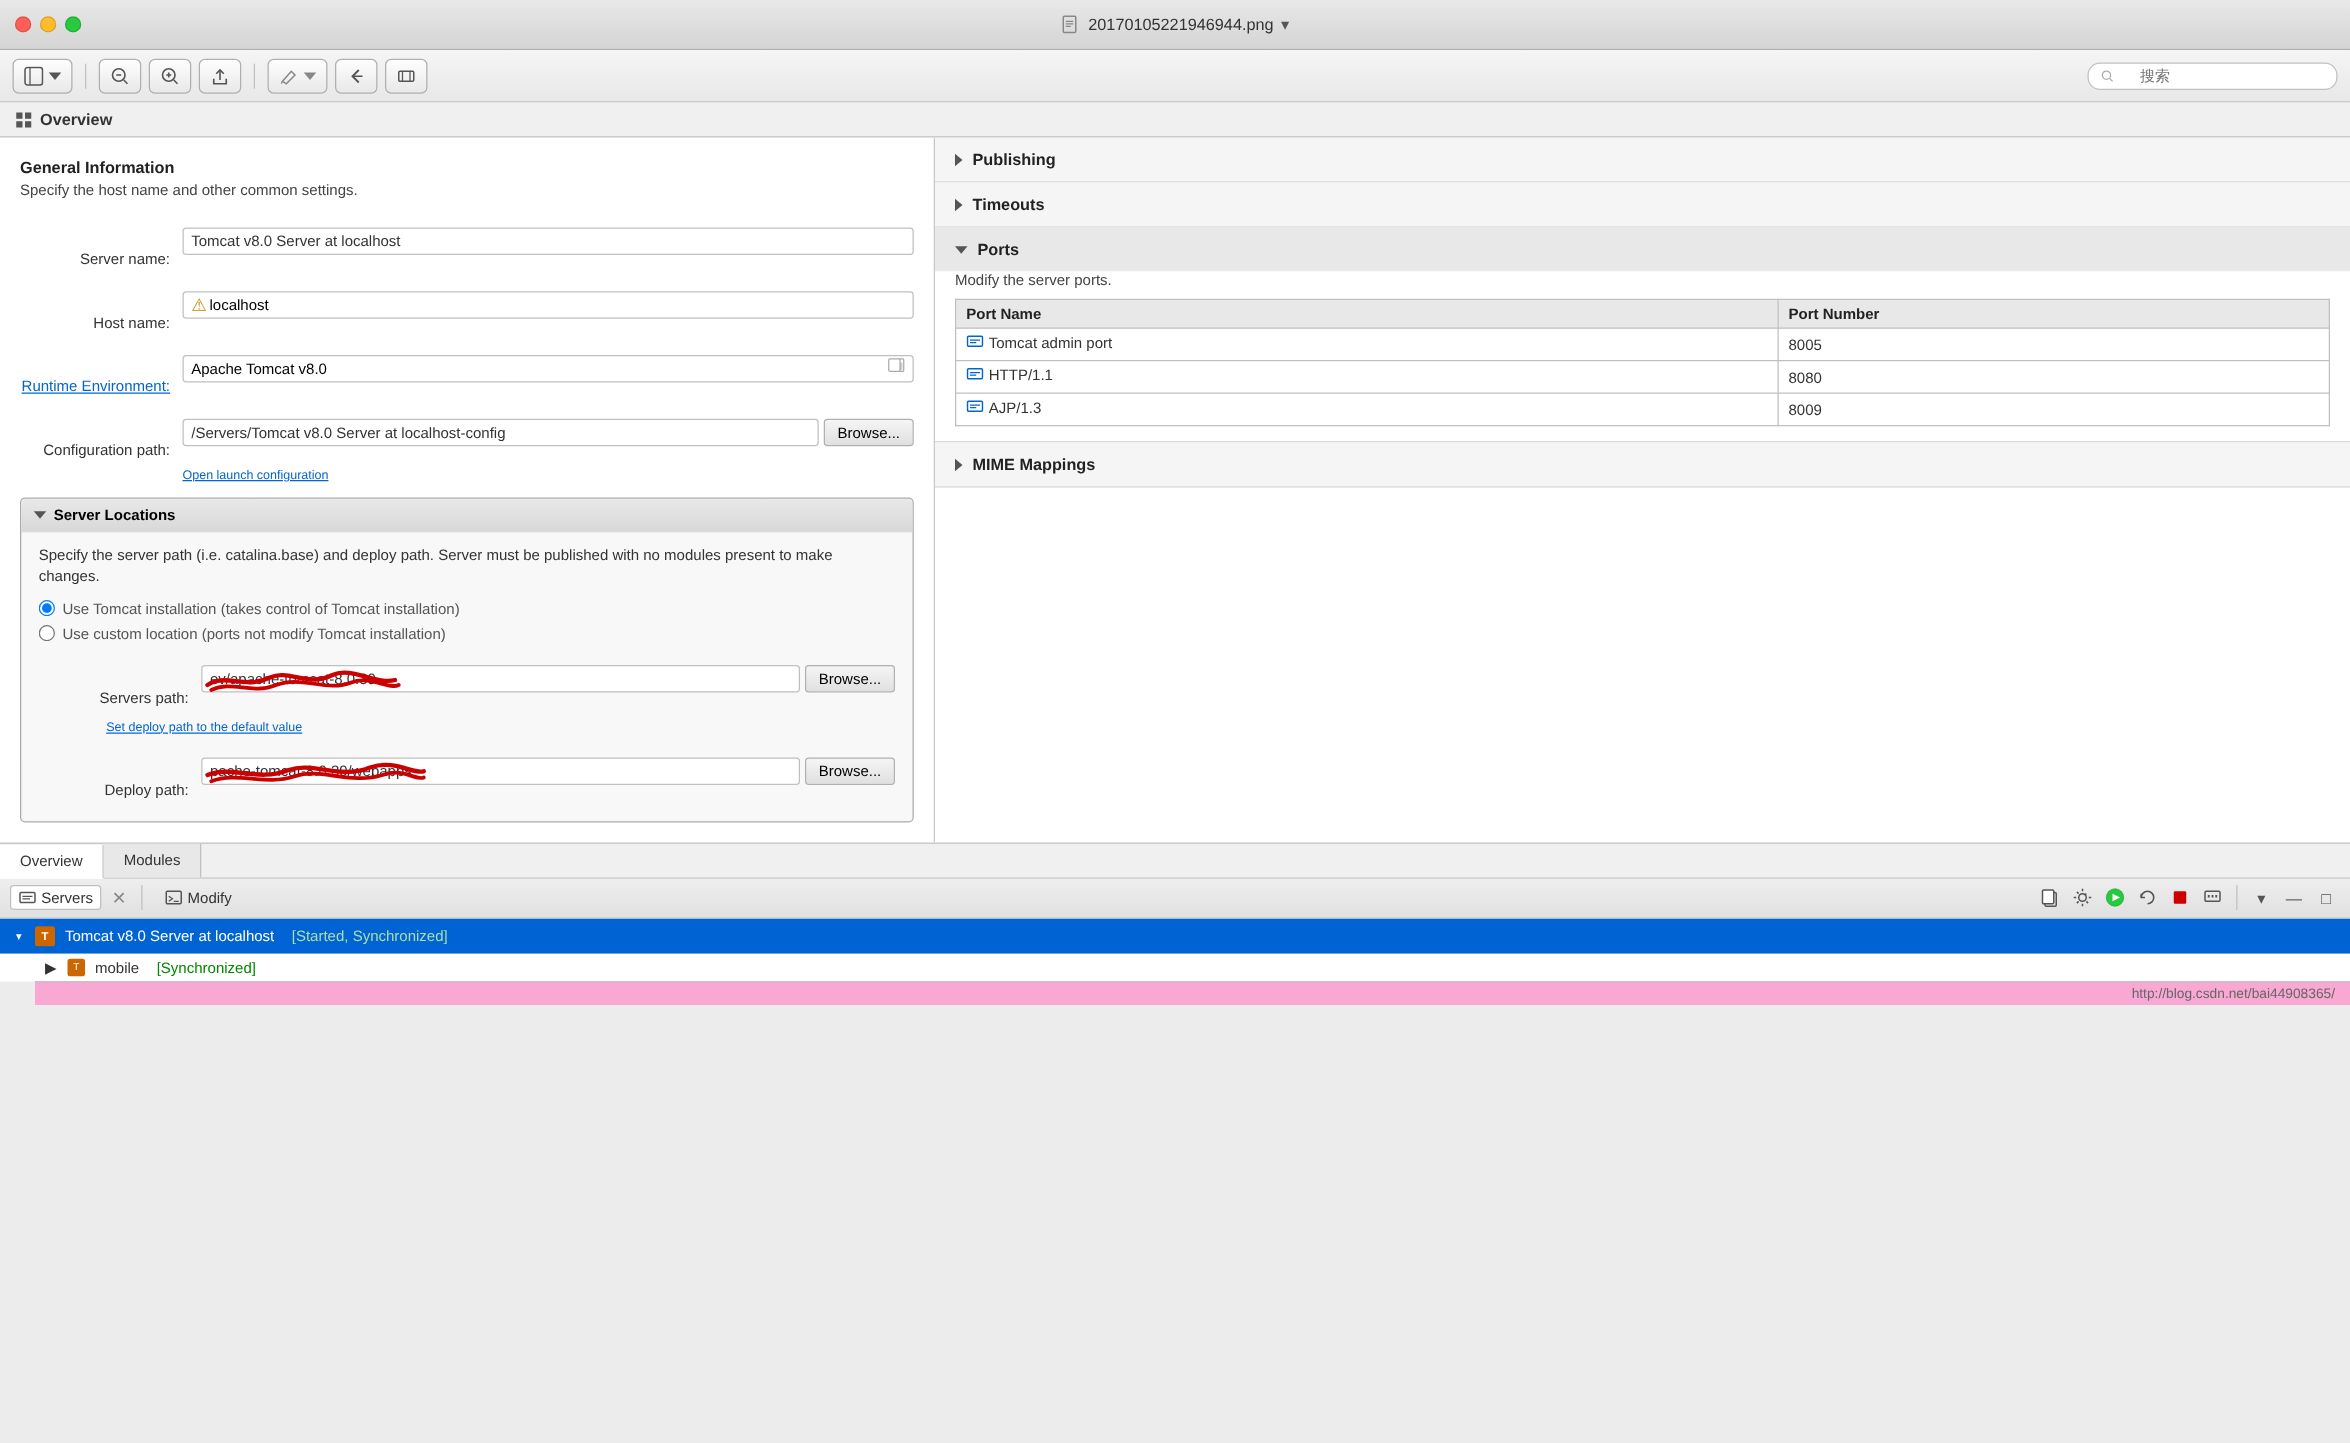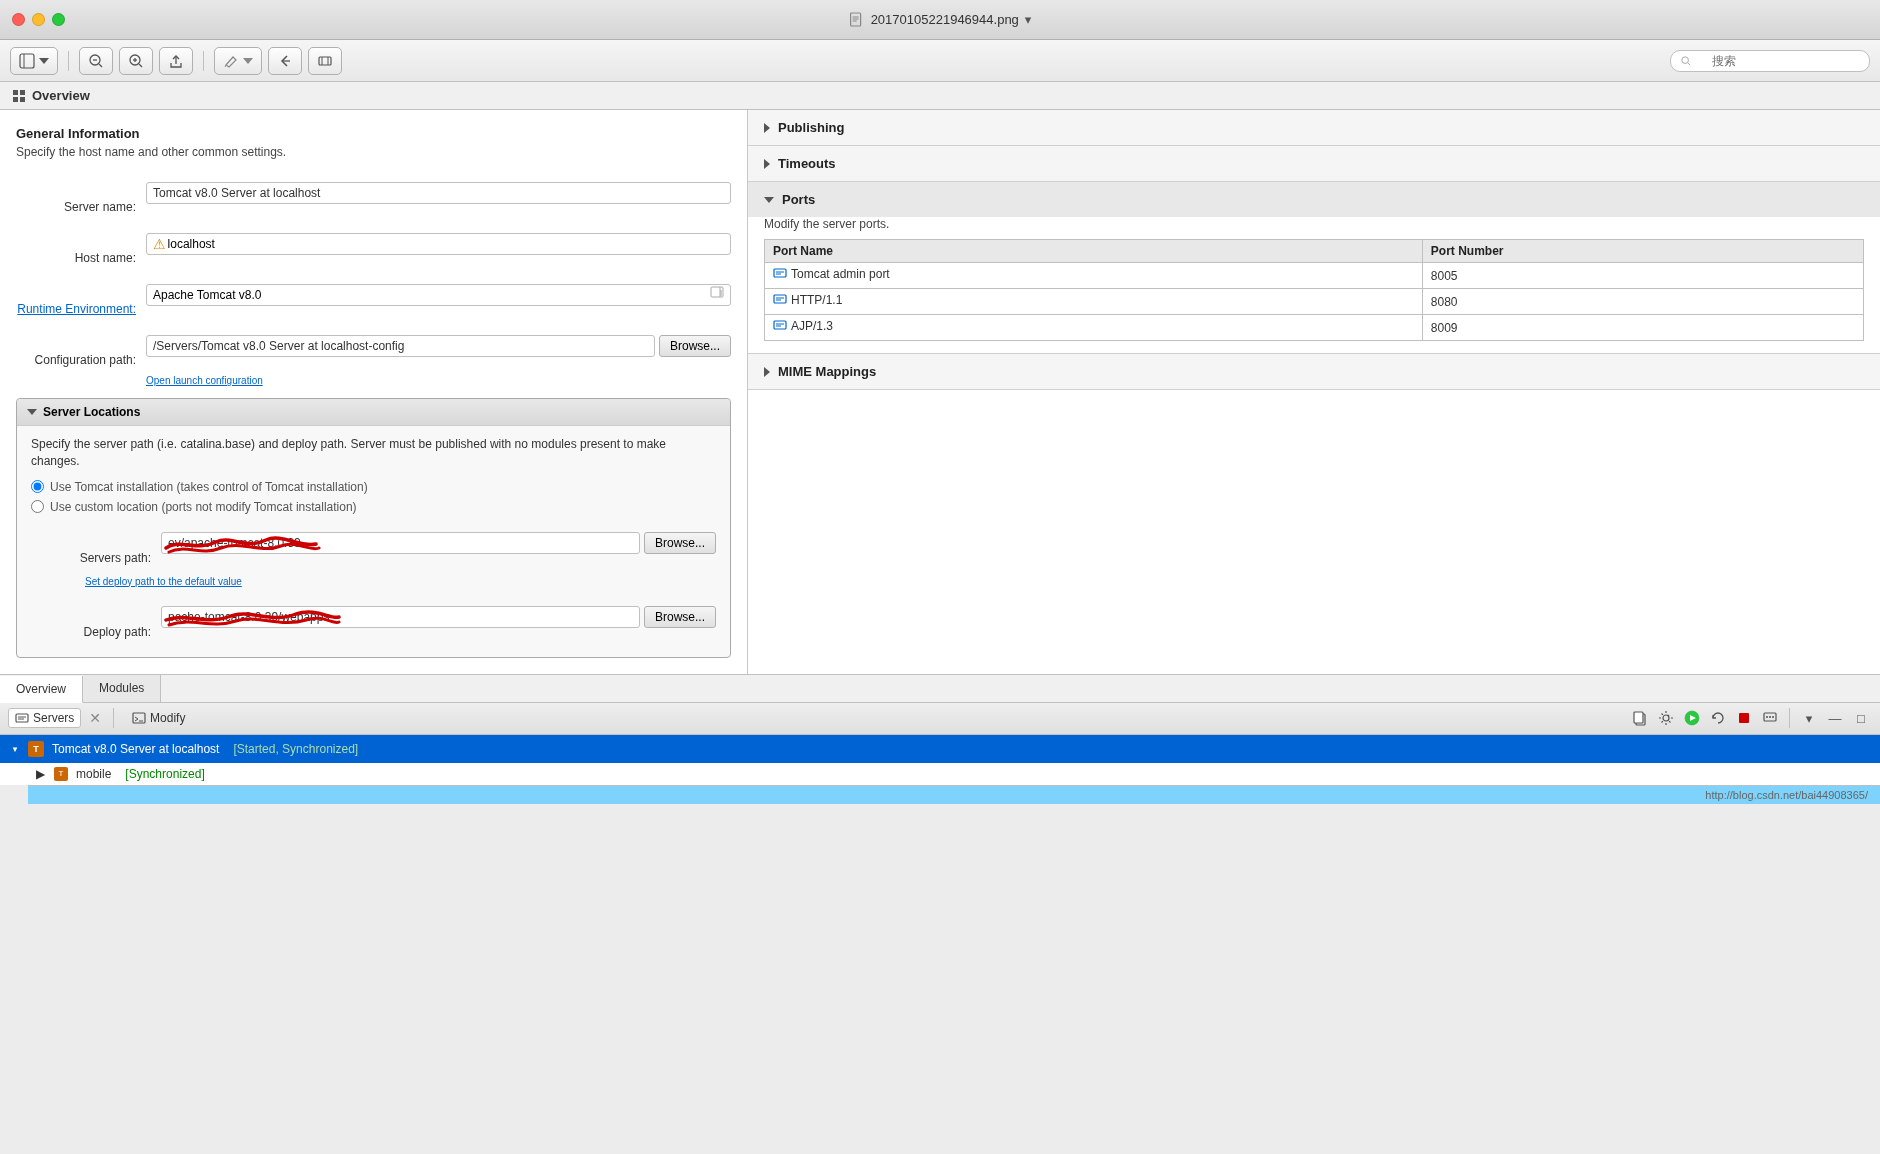--- a/index.html
+++ b/index.html
@@ -421,21 +421,21 @@
       border-radius: 2px;
       display: flex;
       align-items: center;
       justify-content: center;
       color: white;
       font-size: 8px;
     }
     .status-text-selected { color: #aaddaa; }
 
     .bottom-url-bar {
-      background: #7dd3fc;
+      background: #f9a8d4;
       border-top: 1px solid #c0c0c0;
       padding: 3px 12px;
       font-size: 11px;
       color: #666;
       text-align: right;
       margin-left: 28px;
     }
 
     
     .separator {

